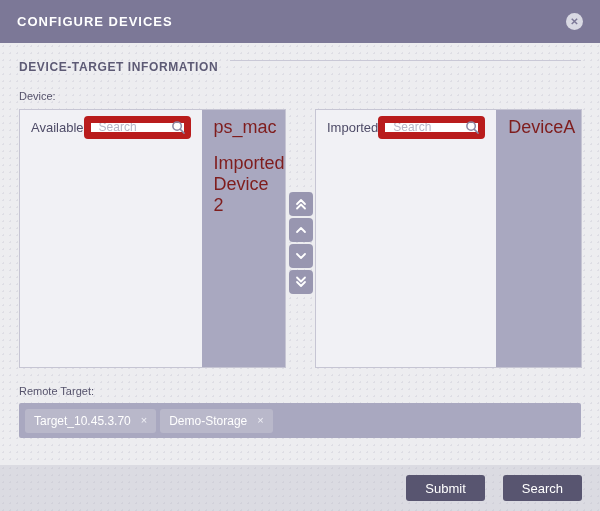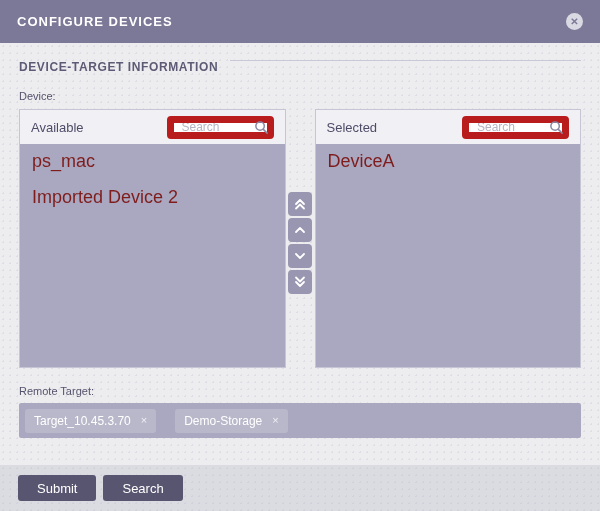--- a/index.html
+++ b/index.html
@@ -48,21 +48,21 @@
   .section-rule { flex: 1 1 auto; height: 1px; background: #c9c8d6; }
 
   .field-label { color: #55526b; font-size: 11px; margin-top: 16px; }
 
   
   .duallist { display: flex; margin-top: 7px; height: 259px; }
   .panel {
     width: 267px; height: 259px;
     border: 1px solid #c6c5d3;
     background: #f1f1f5;
-    display: flex; flex-direction: column;
+    display: flex; flex-direction: row;
   }
   .panel-head {
     height: 34px; flex: 0 0 34px;
     display: flex; align-items: center; justify-content: space-between;
     padding: 0 11px;
   }
   .panel-title { color: #4e4b67; font-size: 13px; }
   .searchbox { position: relative; width: 107px; height: 23px; }
   .searchbox input {
     width: 100%; height: 100%;
@@ -97,43 +97,43 @@
     display: flex; align-items: center; justify-content: center;
     cursor: pointer; padding: 0;
   }
   .transfer-btn svg { display: block; }
 
   
   .remote-label { margin-top: 17px; }
   .tagfield {
     margin-top: 6px; height: 35px; width: 562px;
     background: #a9a8c0; border-radius: 2px;
-    display: flex; align-items: center; gap: 19px;
+    display: flex; align-items: center; gap: 4px;
     padding: 0 6px;
   }
   .tag {
     background: #b9b8ca; border-radius: 3px;
     color: #ffffff; font-size: 12px;
     display: flex; align-items: center; gap: 10px;
     padding: 5px 9px; white-space: nowrap;
   }
   .tag-remove {
     background: none; border: none; cursor: pointer;
     color: #efeff5; font-size: 11px; line-height: 1; padding: 0;
     font-family: "Liberation Sans", sans-serif;
   }
 
   
   .dlg-footer {
     height: 46px; flex: 0 0 46px;
     background-color: #dbdbe2;
     background-image: radial-gradient(rgba(124,120,151,0.10) 1px, transparent 1px);
     background-size: 7px 7px;
-    display: flex; align-items: center; 
-    gap: 7px; padding: 0 18px;
+    display: flex; align-items: center; justify-content: flex-end;
+    gap: 18px; padding: 0 18px;
   }
   .action-btn {
     background: #585570; color: #ffffff;
     border: none; border-radius: 3px; cursor: pointer;
     font-family: "Liberation Sans", sans-serif;
     font-size: 13px; height: 26px; padding: 0 19px;
   }
 </style>
 </head>
 <body>
@@ -195,21 +195,21 @@
         <button class="transfer-btn">
           <svg width="14" height="14" viewBox="0 0 14 14">
             <polyline points="3,2.5 7,6.5 11,2.5" fill="none" stroke="#ffffff" stroke-width="1.8" stroke-linecap="round" stroke-linejoin="round"></polyline>
             <polyline points="3,7 7,11 11,7" fill="none" stroke="#ffffff" stroke-width="1.8" stroke-linecap="round" stroke-linejoin="round"></polyline>
           </svg>
         </button>
       </div>
 
       <div class="panel">
         <div class="panel-head">
-          <span class="panel-title">Selected</span>
+          <span class="panel-title">Imported</span>
           <span class="searchbox">
             <input type="text" placeholder="Search" style="">
             <svg class="search-icon" viewBox="0 0 16 16">
               <circle cx="6.5" cy="6.5" r="4.5" fill="none" stroke="#8a87a3" stroke-width="1.6"></circle>
               <line x1="10" y1="10" x2="14" y2="14" stroke="#8a87a3" stroke-width="1.6" stroke-linecap="round"></line>
             </svg>
           </span>
         </div>
         <div class="listarea">
           <div class="list-item">DeviceA</div>

